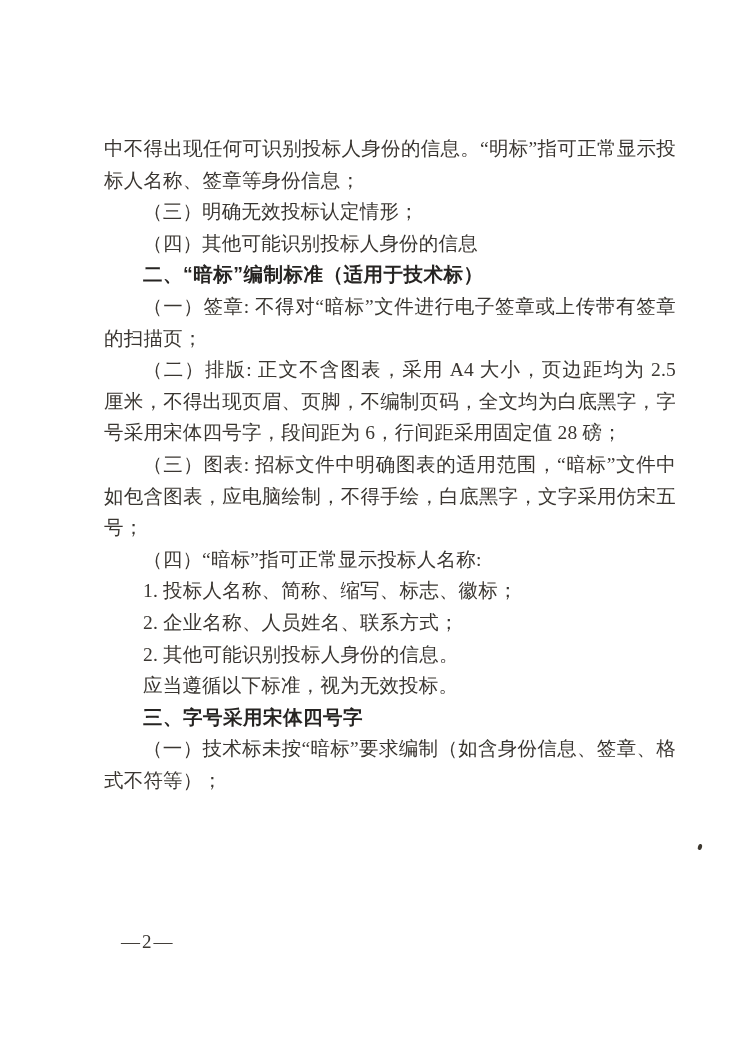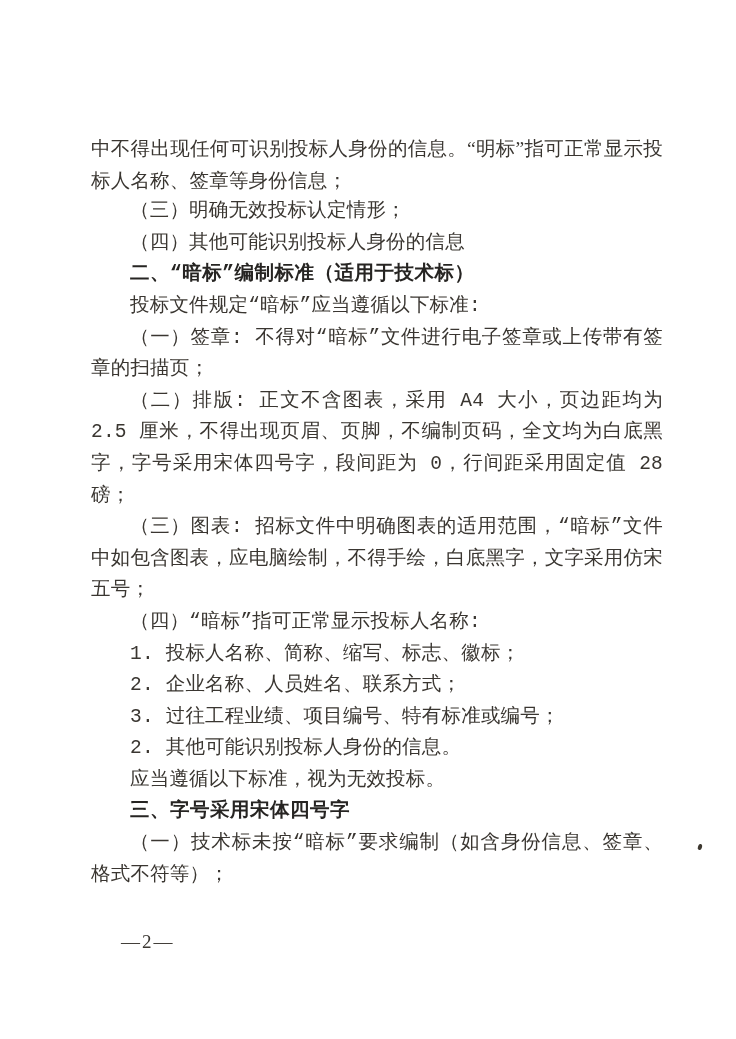--- a/index.html
+++ b/index.html
@@ -14,37 +14,37 @@
     background:var(--bg);
     overflow:hidden;
   }
   .sheet{
     position:relative;
     width:736px; height:1039px;
     background:var(--bg);
   }
   .textblock{
     position:absolute;
-    left:91px; top:133px;
+    left:104px; top:133px;
     width:572px;
     font-family:"Liberation Serif", serif;
     font-size:19.5px;
     line-height:31.6px;
     color:var(--ink);
     text-align:justify;
     text-justify:inter-ideograph;
     letter-spacing:0.2px;
   }
   .para{
     margin:0; padding:0;
     text-indent:0;
   }
-  .para.indent{ text-indent:2em;font-family:Liberation Mono, monospace; }
+  .para.indent{ text-indent:2em; }
   .para.heading{
-    font-family:Liberation Mono, monospace;
+    font-family:Liberation Sans, sans-serif;
     font-weight:700;
     color:var(--ink-heading);
     letter-spacing:0.5px;
   }
   .page-number{
     position:absolute;
     left:121px; top:931px;
     font-family:"Liberation Serif", serif;
     font-size:19px;
     letter-spacing:2px;
@@ -61,28 +61,26 @@
 </style>
 </head>
 <body>
 
 <div class="sheet">
   <main class="textblock" id="paragraphs">
       <p class="para">中不得出现任何可识别投标人身份的信息。“明标”指可正常显示投标人名称、签章等身份信息；</p>
       <p class="para indent">（三）明确无效投标认定情形；</p>
       <p class="para indent">（四）其他可能识别投标人身份的信息</p>
       <p class="para heading indent">二、“暗标”编制标准（适用于技术标）</p>
-      <p class="para indent">投标文件规定“暗标”应当遵循以下标准:</p>
       <p class="para indent">（一）签章: 不得对“暗标”文件进行电子签章或上传带有签章的扫描页；</p>
-      <p class="para indent">（二）排版: 正文不含图表，采用 A4 大小，页边距均为 2.5 厘米，不得出现页眉、页脚，不编制页码，全文均为白底黑字，字号采用宋体四号字，段间距为 0，行间距采用固定值 28 磅；</p>
+      <p class="para indent">（二）排版: 正文不含图表，采用 A4 大小，页边距均为 2.5 厘米，不得出现页眉、页脚，不编制页码，全文均为白底黑字，字号采用宋体四号字，段间距为 6，行间距采用固定值 28 磅；</p>
       <p class="para indent">（三）图表: 招标文件中明确图表的适用范围，“暗标”文件中如包含图表，应电脑绘制，不得手绘，白底黑字，文字采用仿宋五号；</p>
       <p class="para indent">（四）“暗标”指可正常显示投标人名称:</p>
       <p class="para indent">1. 投标人名称、简称、缩写、标志、徽标；</p>
       <p class="para indent">2. 企业名称、人员姓名、联系方式；</p>
-      <p class="para indent">3. 过往工程业绩、项目编号、特有标准或编号；</p>
       <p class="para indent">2. 其他可能识别投标人身份的信息。</p>
       <p class="para indent">应当遵循以下标准，视为无效投标。</p>
       <p class="para heading indent">三、字号采用宋体四号字</p>
       <p class="para indent">（一）技术标未按“暗标”要求编制（如含身份信息、签章、格式不符等）；</p>
     </main>
   <div class="page-number">—2—</div>
   <span class="speck"></span>
 </div>
 
 </body></html>

